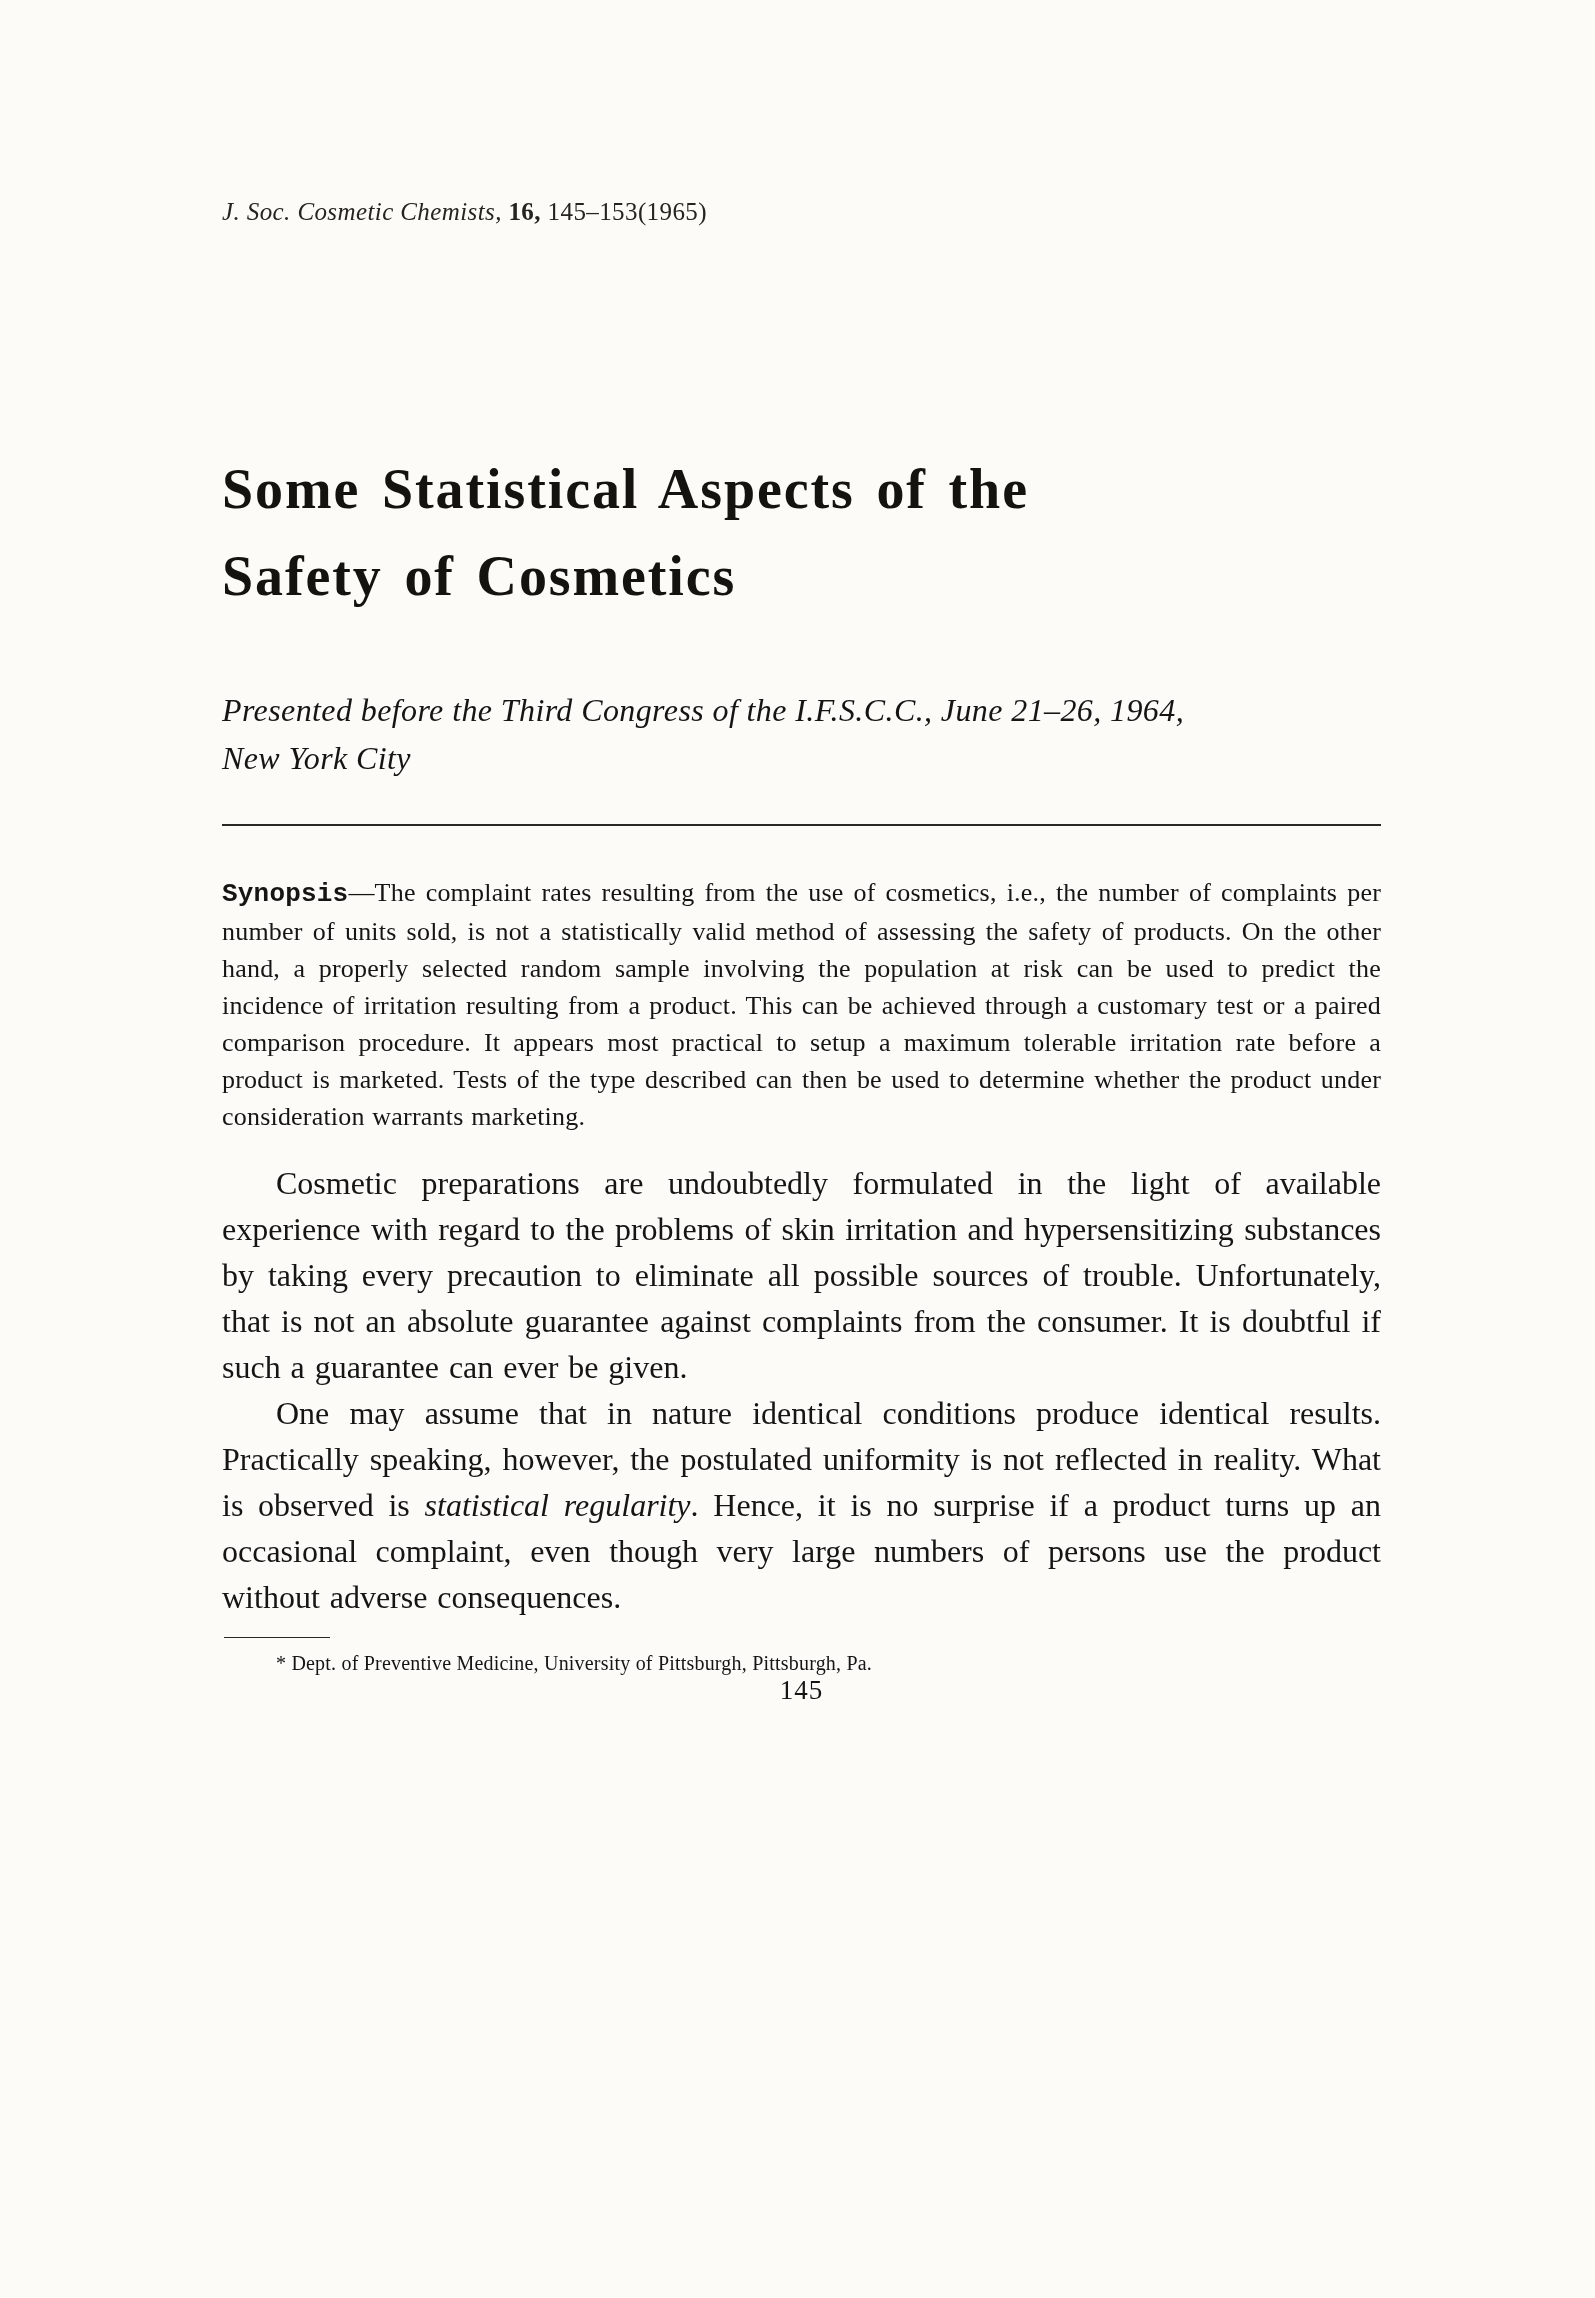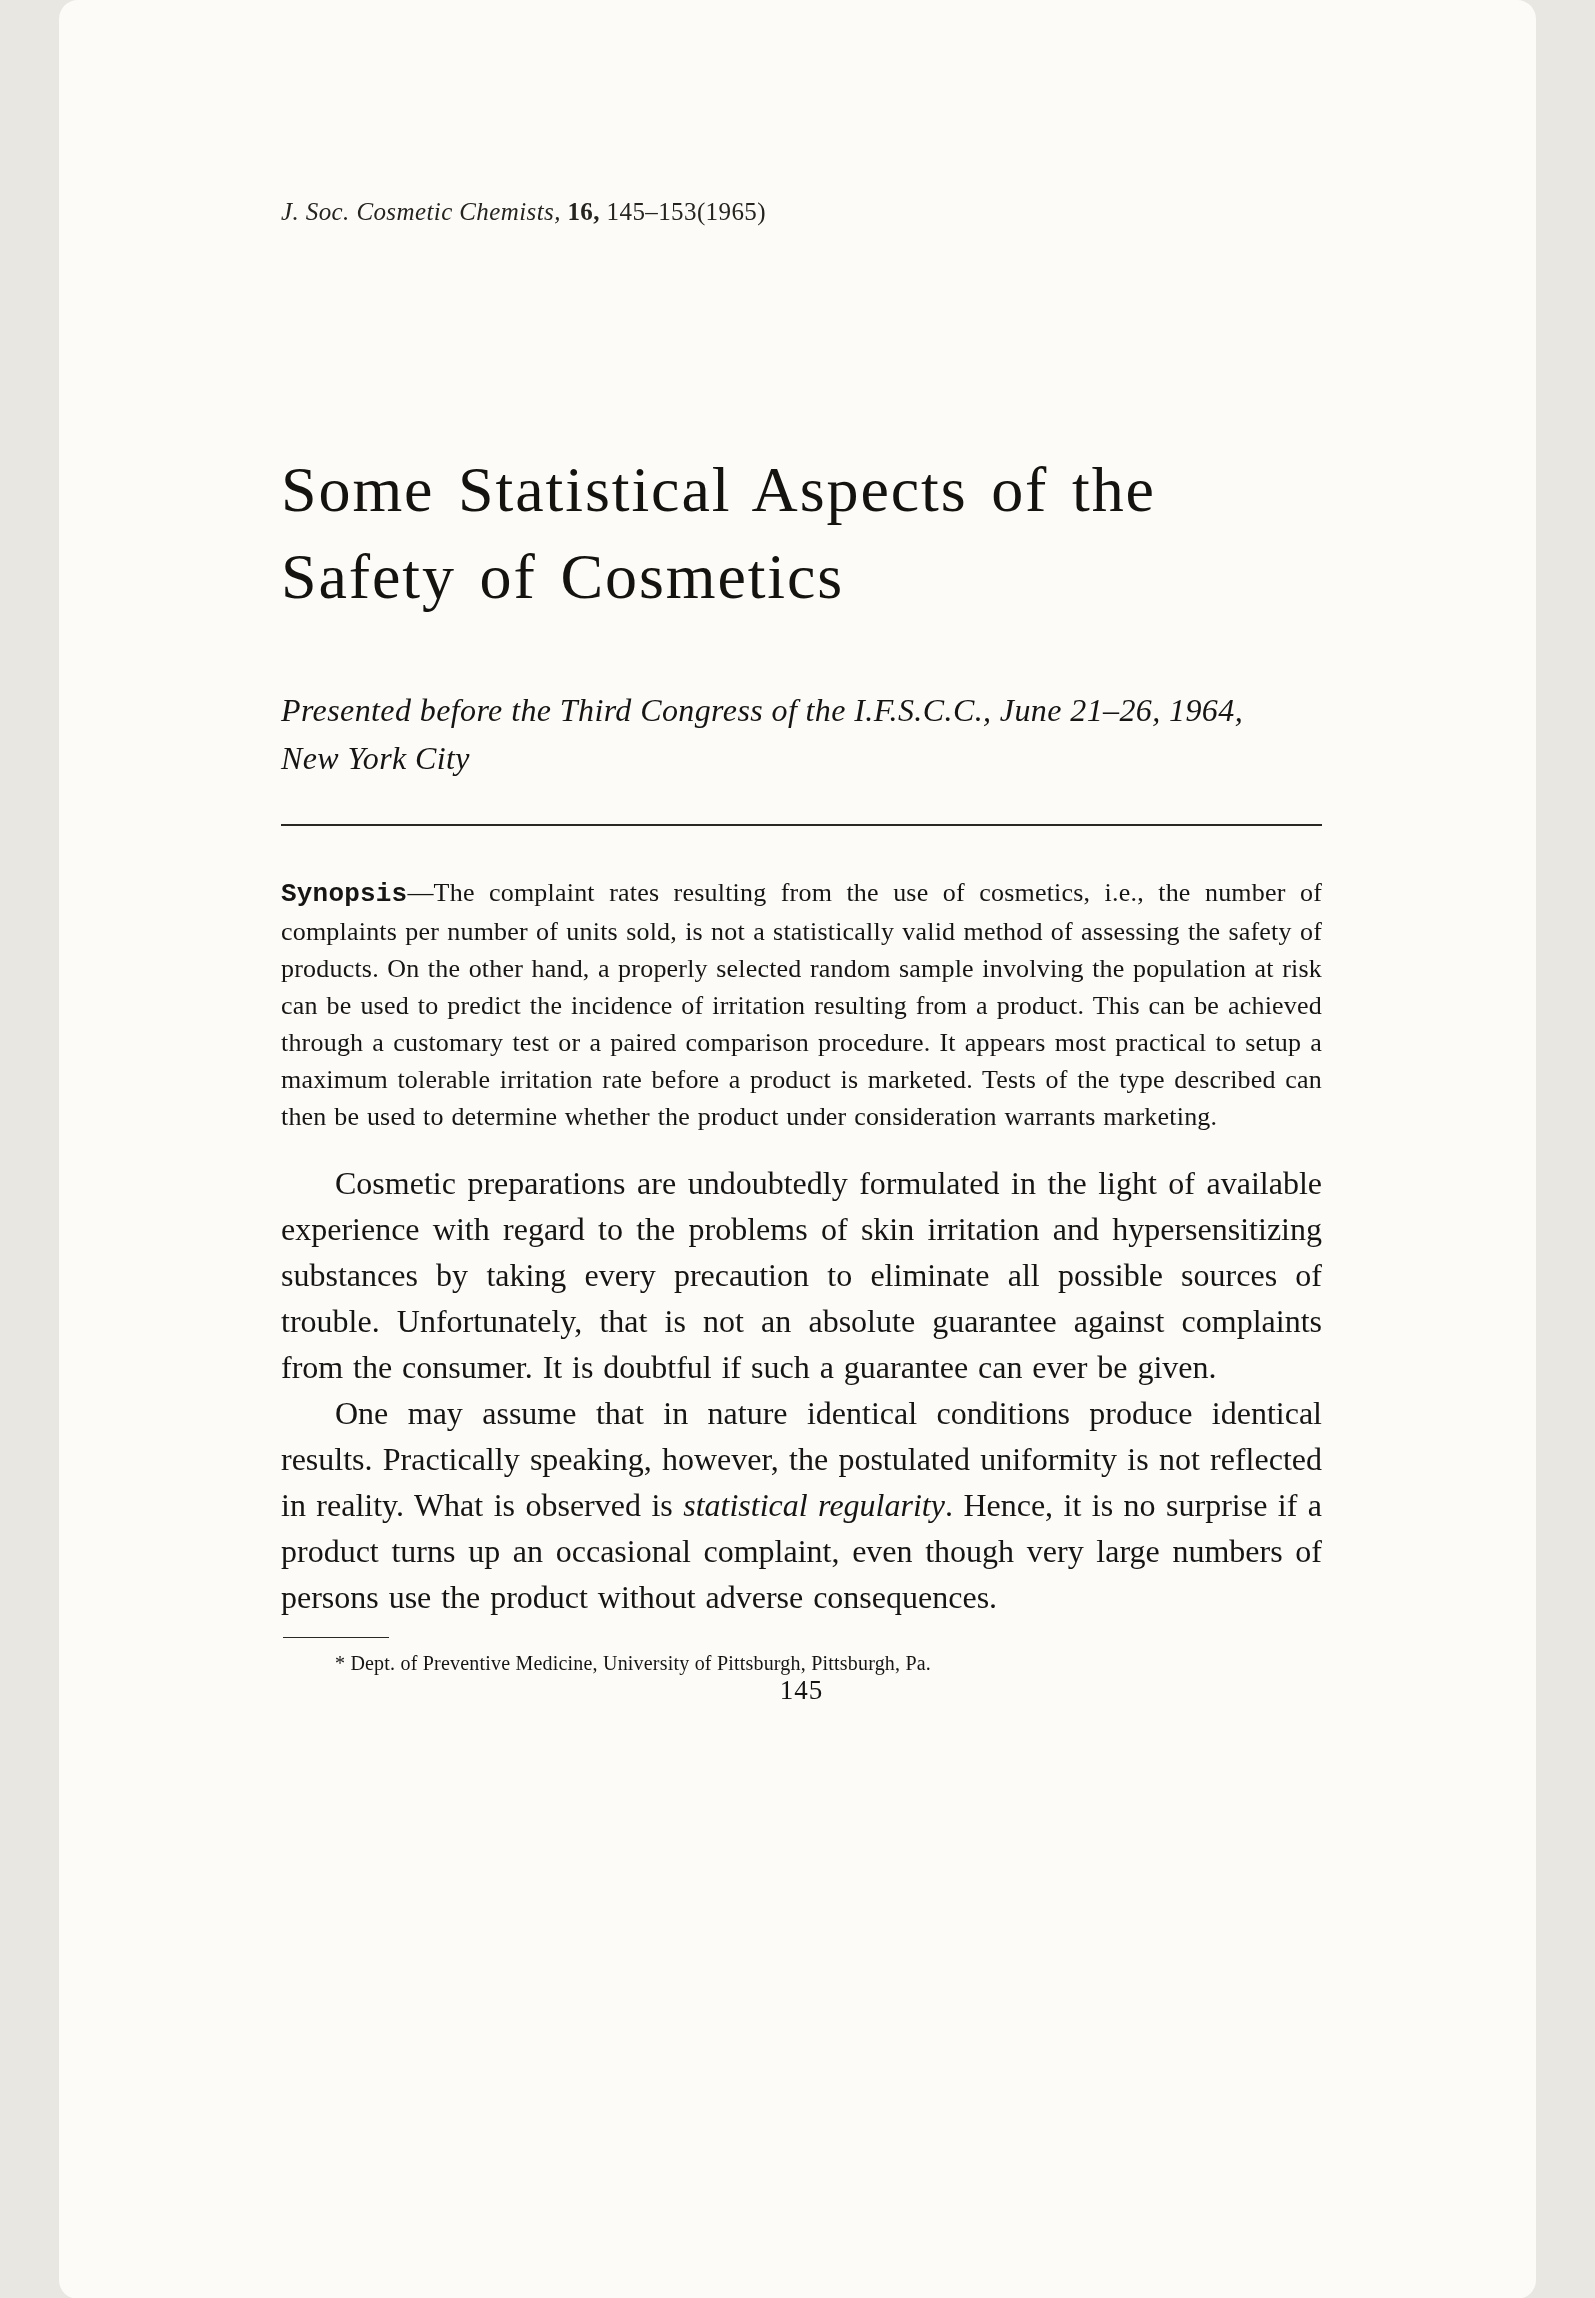--- a/index.html
+++ b/index.html
@@ -1,39 +1,38 @@
 <!DOCTYPE html>
 <html><head>
 <meta charset="utf-8">
 <style>
   * { margin: 0; padding: 0; box-sizing: border-box; }
   html, body { background: #e9e7e2; }
   .page {
     position: relative;
-    width: 1477px;
+    width: 1595px;
     height: 2299px;
     margin: 0 auto;
     background: #fcfbf8;
     color: #161514;
     font-family: "Liberation Serif", "DejaVu Serif", serif;
     padding: 198px 214px 0 222px;
     overflow: hidden;
-    border-radius: 19px;
   }
   .journal-header {
     font-size: 25px;
     letter-spacing: 0.4px;
     color: #26241f;
   }
   .journal-header .it { font-style: italic; }
   .journal-header .vol { font-weight: bold; }
   .paper-title {
     margin-top: 220px;
-    font-size: 64px;
-    font-weight: normal;
+    font-size: 56px;
+    font-weight: bold;
     line-height: 87px;
     letter-spacing: 1.9px;
     word-spacing: 5.8px;
     color: #141310;
   }
   .paper-title .title-line { display: block; }
   .author {
     margin-top: 83px;
     font-size: 32px;
     letter-spacing: 1.9px;

